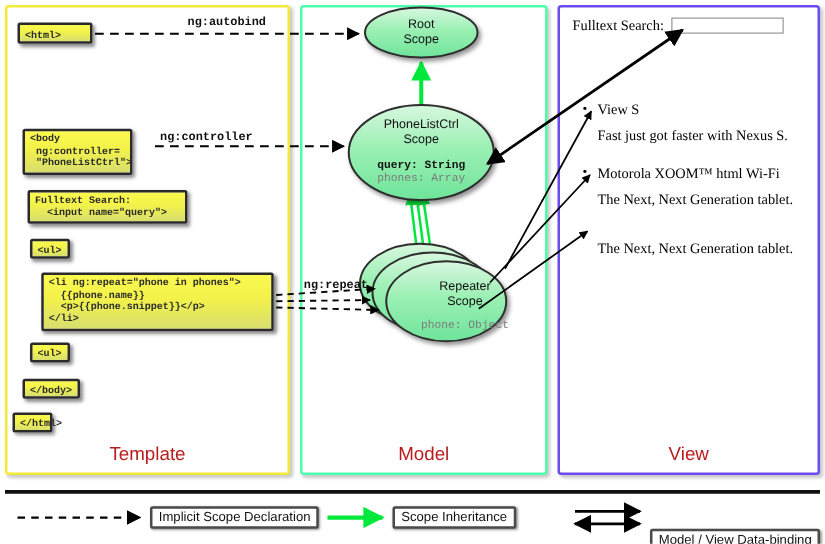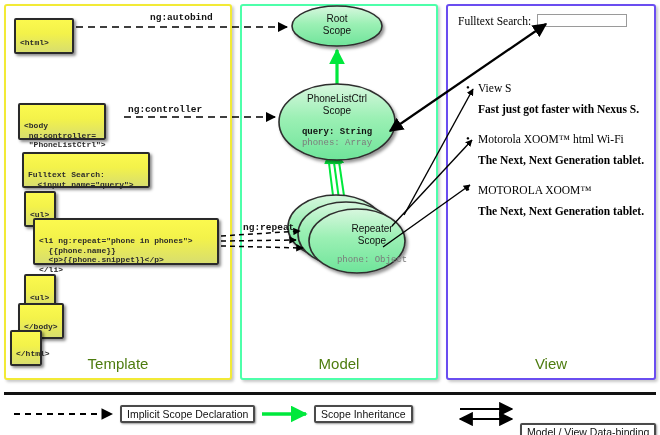--- a/index.html
+++ b/index.html
@@ -10,30 +10,30 @@
 
   
   .col{position:absolute;top:4px;height:376px;background:#ffffff;
        border:2px solid #000;border-radius:3px;box-sizing:border-box;
        box-shadow:2px 2px 3px rgba(0,0,0,.22);}
   #col-template{left:4px;width:228px;border-color:#f2ea36;}
   #col-model{left:240px;width:198px;border-color:#4dffaa;}
   #col-view{left:446px;width:210px;border-color:#6a4df0;}
 
   .col-label{position:absolute;bottom:6px;left:0;width:100%;text-align:center;
-             font-size:15px;color:#4d7c0f;font-family:"Liberation Sans",sans-serif;}
+             font-size:15px;color:#b91c1c;font-family:"Liberation Sans",sans-serif;}
 
   
   .code-box{position:absolute;box-sizing:border-box;
             border:2px solid #2a2a2a;border-radius:2px;
             background:linear-gradient(180deg,#fbf94e 0%,#f3f24a 42%,#d8de6e 100%);
             box-shadow:2px 2px 3px rgba(0,0,0,.45);
             font-family:"Liberation Mono","DejaVu Sans Mono",monospace;
             font-size:8px;line-height:9.5px;color:#2b2b2b;
-            padding:16px 4px;white-space:pre;font-weight:bold;}
+            padding:2px 4px;white-space:pre;font-weight:bold;}
 
   
   #vec{position:absolute;left:0;top:0;width:660px;height:435px;
        pointer-events:none;}
 
   .scope-txt{font-family:"Liberation Sans",sans-serif;font-size:10px;fill:#111;
              text-anchor:middle;}
   .scope-mono{font-family:"Liberation Mono","DejaVu Sans Mono",monospace;
               font-size:9px;text-anchor:middle;}
   .scope-mono.b{font-weight:bold;fill:#111;}
@@ -44,21 +44,21 @@
   
   #view-inner{position:absolute;left:452px;top:10px;width:198px;height:255px;
               font-family:"Liberation Serif","DejaVu Serif",serif;color:#000;}
   #fs-row{position:absolute;left:6px;top:4px;display:flex;align-items:center;gap:6px;}
   #fs-label{font-size:11.5px;}
   #fs-input{width:90px;height:13px;border:1px solid #9a9a9a;background:#fff;
             box-sizing:border-box;}
   .v-item{position:absolute;left:26px;width:170px;}
   .v-name{font-size:11.5px;position:relative;}
   .v-name::before{content:"\2022";position:absolute;left:-12px;top:-1px;font-size:11px;}
-  .v-snip{font-size:11.5px;margin-top:9px;font-weight:bold;}
+  .v-snip{font-size:11.5px;margin-top:9px;}
 
   
   #sep{position:absolute;left:4px;top:392px;width:652px;height:3px;background:#111;}
   #legend{position:absolute;left:0;top:399px;width:660px;height:32px;}
   .lg{position:absolute;display:flex;align-items:center;gap:6px;}
   .lg-box{border:2px solid #4a4a4a;border-radius:2px;background:#fff;
           box-shadow:1px 1px 2px rgba(0,0,0,.4);
           font-size:10.5px;color:#111;padding:1px 5px;white-space:nowrap;
           font-family:"Liberation Sans",sans-serif;}
 </style>
@@ -107,21 +107,20 @@
 
     <div class="v-item" style="top:72px;">
       <div class="v-name">View S</div>
       <div class="v-snip">Fast just got faster with Nexus S.</div>
     </div>
     <div class="v-item" style="top:123px;">
       <div class="v-name">Motorola XOOM™  html Wi-Fi</div>
       <div class="v-snip">The Next, Next Generation tablet.</div>
     </div>
     <div class="v-item" style="top:174px;">
-      <div class="v-name">MOTOROLA XOOM™</div>
       <div class="v-snip">The Next, Next Generation tablet.</div>
     </div>
   </div>
 
   <svg id="vec" viewBox="0 0 660 435">
     <defs>
       <linearGradient id="gScope" x1="0" y1="0" x2="0" y2="1">
         <stop offset="0%" stop-color="#d8f7df"></stop>
         <stop offset="45%" stop-color="#9bf0b4"></stop>
         <stop offset="100%" stop-color="#6fe49a"></stop>

